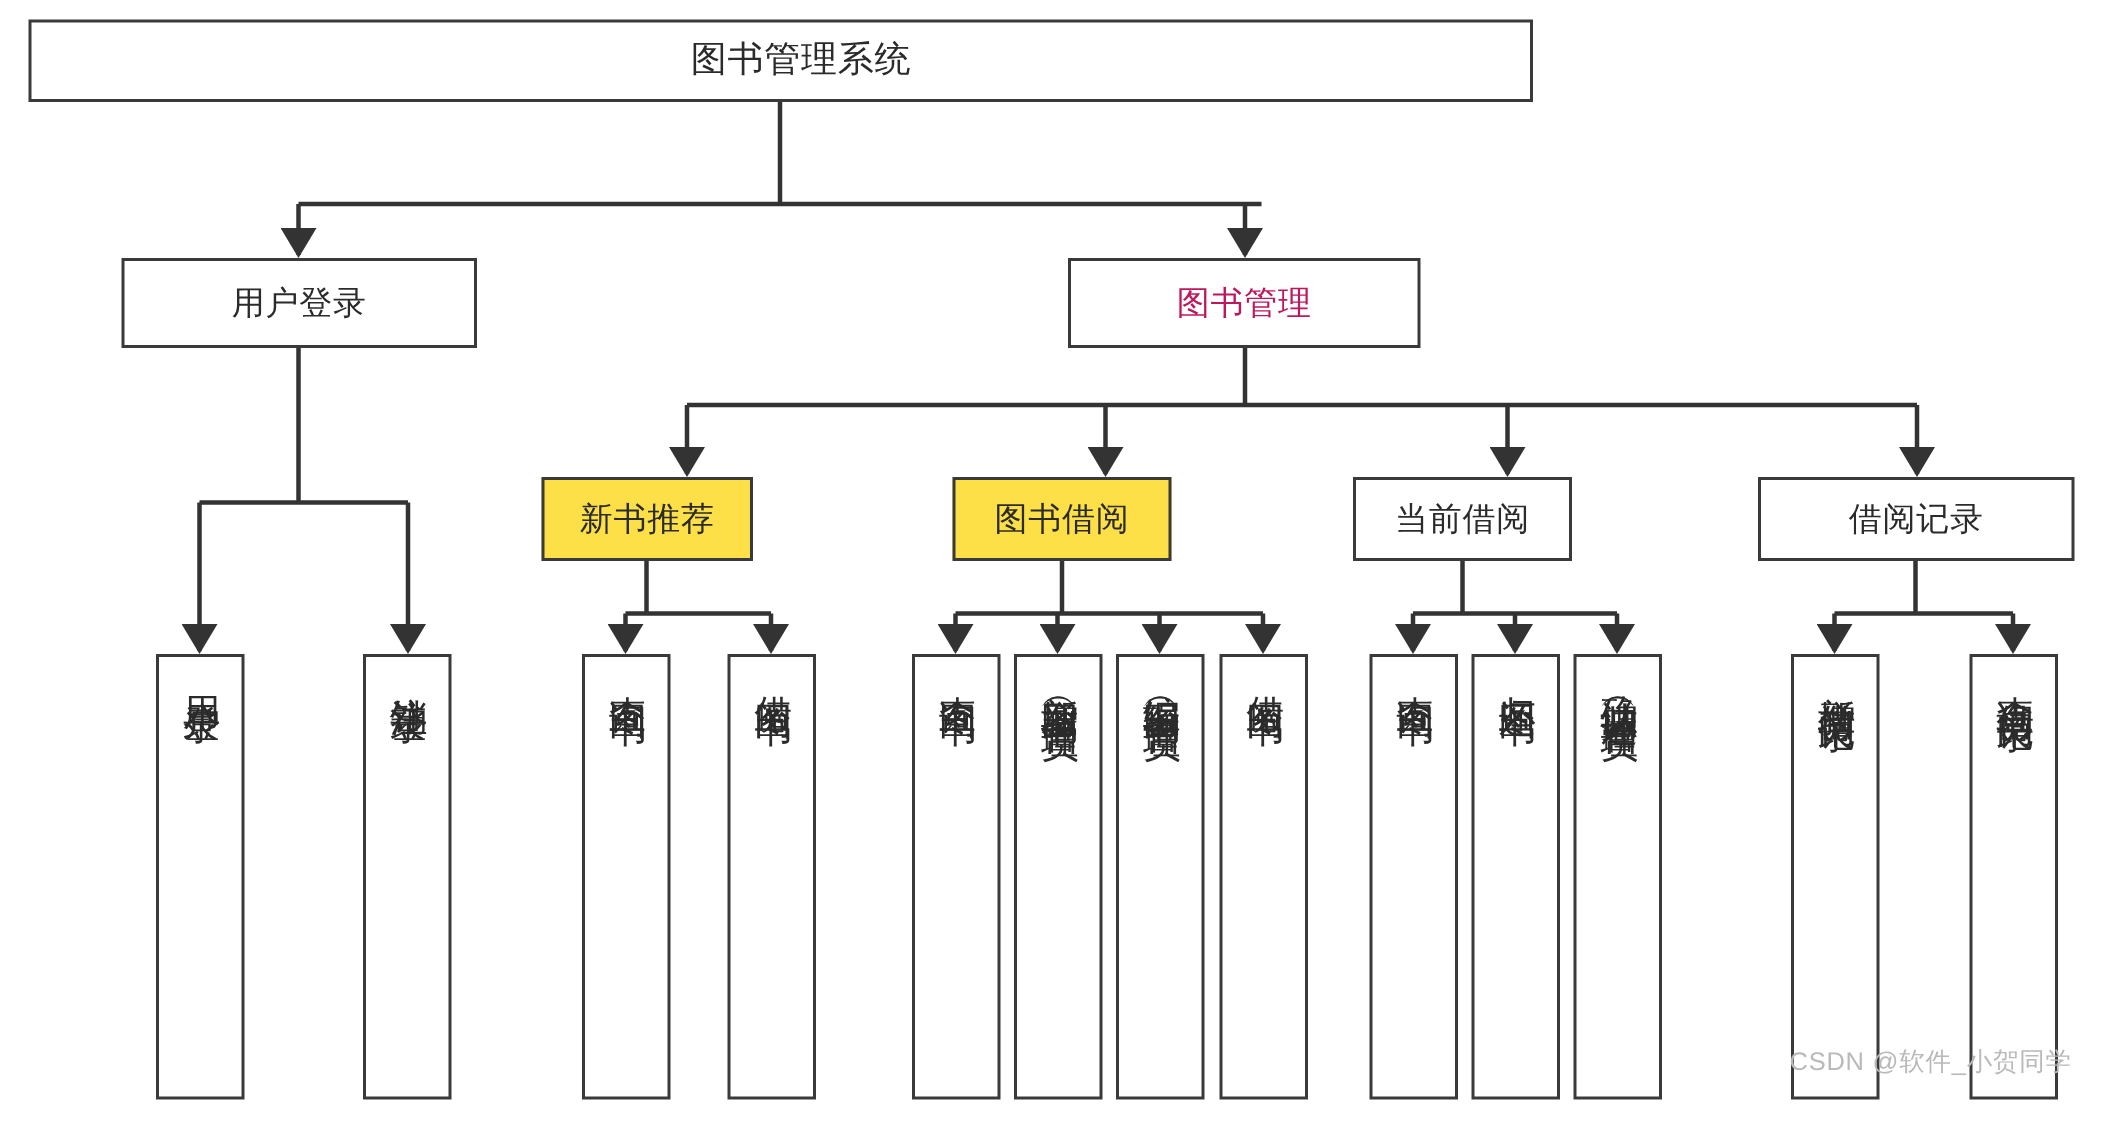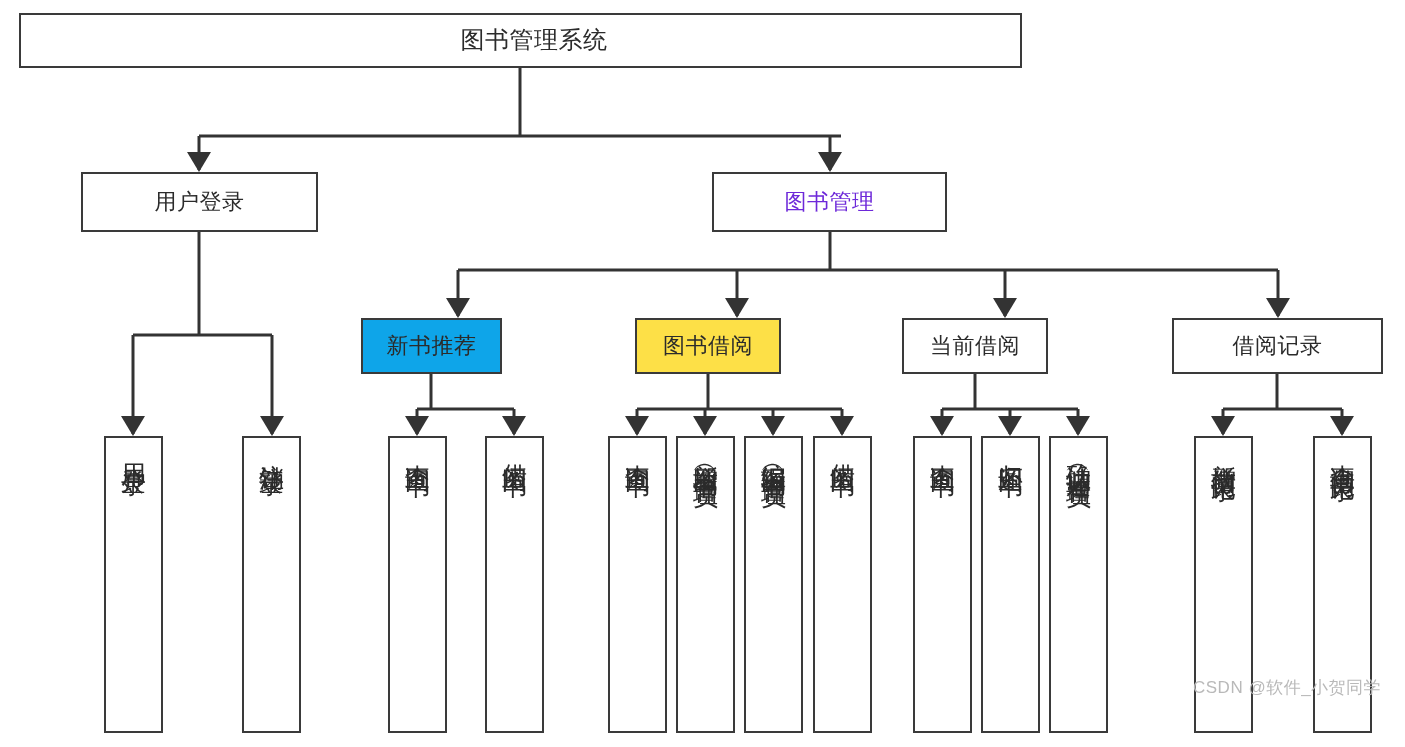--- a/index.html
+++ b/index.html
@@ -134,24 +134,24 @@
   </svg>
 
   <div class="node h root" style="left: 19px; top: 13px; width: 1003px; height: 55px; border-color: rgb(58, 58, 58); background: rgb(255, 255, 255); padding-left: 27px;">
     <span class="lbl" style="color: rgb(43, 43, 43);">图书管理系统</span>
   </div>
 
   <div class="node h l2" style="left: 81px; top: 172px; width: 237px; height: 60px; border-color: rgb(58, 58, 58); background: rgb(255, 255, 255);">
     <span class="lbl" style="color: rgb(43, 43, 43);">用户登录</span>
   </div>
   <div class="node h l2" style="left: 712px; top: 172px; width: 235px; height: 60px; border-color: rgb(58, 58, 58); background: rgb(255, 255, 255);">
-    <span class="lbl" style="color: #6d28d9;">图书管理</span>
-  </div>
-
-  <div class="node h l2" style="left: 361px; top: 318px; width: 141px; height: 56px; border-color: rgb(58, 58, 58); background: #0ea5e9;">
+    <span class="lbl" style="color: #be185d;">图书管理</span>
+  </div>
+
+  <div class="node h l2" style="left: 361px; top: 318px; width: 141px; height: 56px; border-color: rgb(58, 58, 58); background: #fde047;">
     <span class="lbl" style="color: rgb(43, 43, 43);">新书推荐</span>
   </div>
   <div class="node h l2" style="left: 635px; top: 318px; width: 146px; height: 56px; border-color: rgb(58, 58, 58); background: #fde047;">
     <span class="lbl" style="color: rgb(43, 43, 43);">图书借阅</span>
   </div>
   <div class="node h l2" style="left: 1172px; top: 318px; width: 211px; height: 56px; border-color: rgb(58, 58, 58); background: rgb(255, 255, 255);">
     <span class="lbl" style="color: rgb(43, 43, 43);">借阅记录</span>
   </div>
   <div class="node h l2" style="left: 902px; top: 318px; width: 146px; height: 56px; border-color: rgb(58, 58, 58); background: rgb(255, 255, 255);">
     <span class="lbl" style="color: rgb(43, 43, 43);">当前借阅</span>
@@ -190,15 +190,15 @@
   <div class="node v" style="left: 1049px; top: 436px; width: 59px; height: 297px; border-color: rgb(58, 58, 58); background: rgb(255, 255, 255);">
     <span class="lbl" style="color: rgb(43, 43, 43);">确认归还（管理员）</span>
   </div>
   <div class="node v" style="left: 1194px; top: 436px; width: 59px; height: 297px; border-color: rgb(58, 58, 58); background: rgb(255, 255, 255);">
     <span class="lbl" style="color: rgb(43, 43, 43);">新增借阅记录</span>
   </div>
   <div class="node v" style="left: 1313px; top: 436px; width: 59px; height: 297px; border-color: rgb(58, 58, 58); background: rgb(255, 255, 255);">
     <span class="lbl" style="color: rgb(43, 43, 43);">查询借阅记录</span>
   </div>
 
-  <div class="watermark" style="left: 1193px; top: 676px; color: rgb(185, 185, 185);">CSDN @软件_小贺同学</div>
+  <div class="watermark" style="left: 1193px; top: 696px; color: rgb(185, 185, 185);">CSDN @软件_小贺同学</div>
 
 </div>
 
 </body></html>

